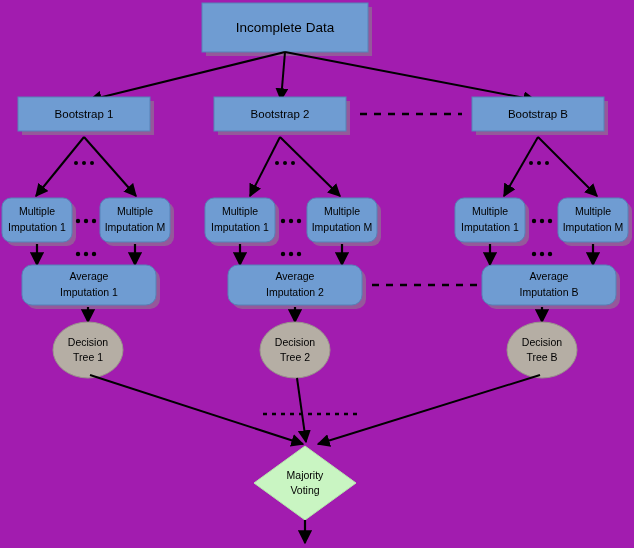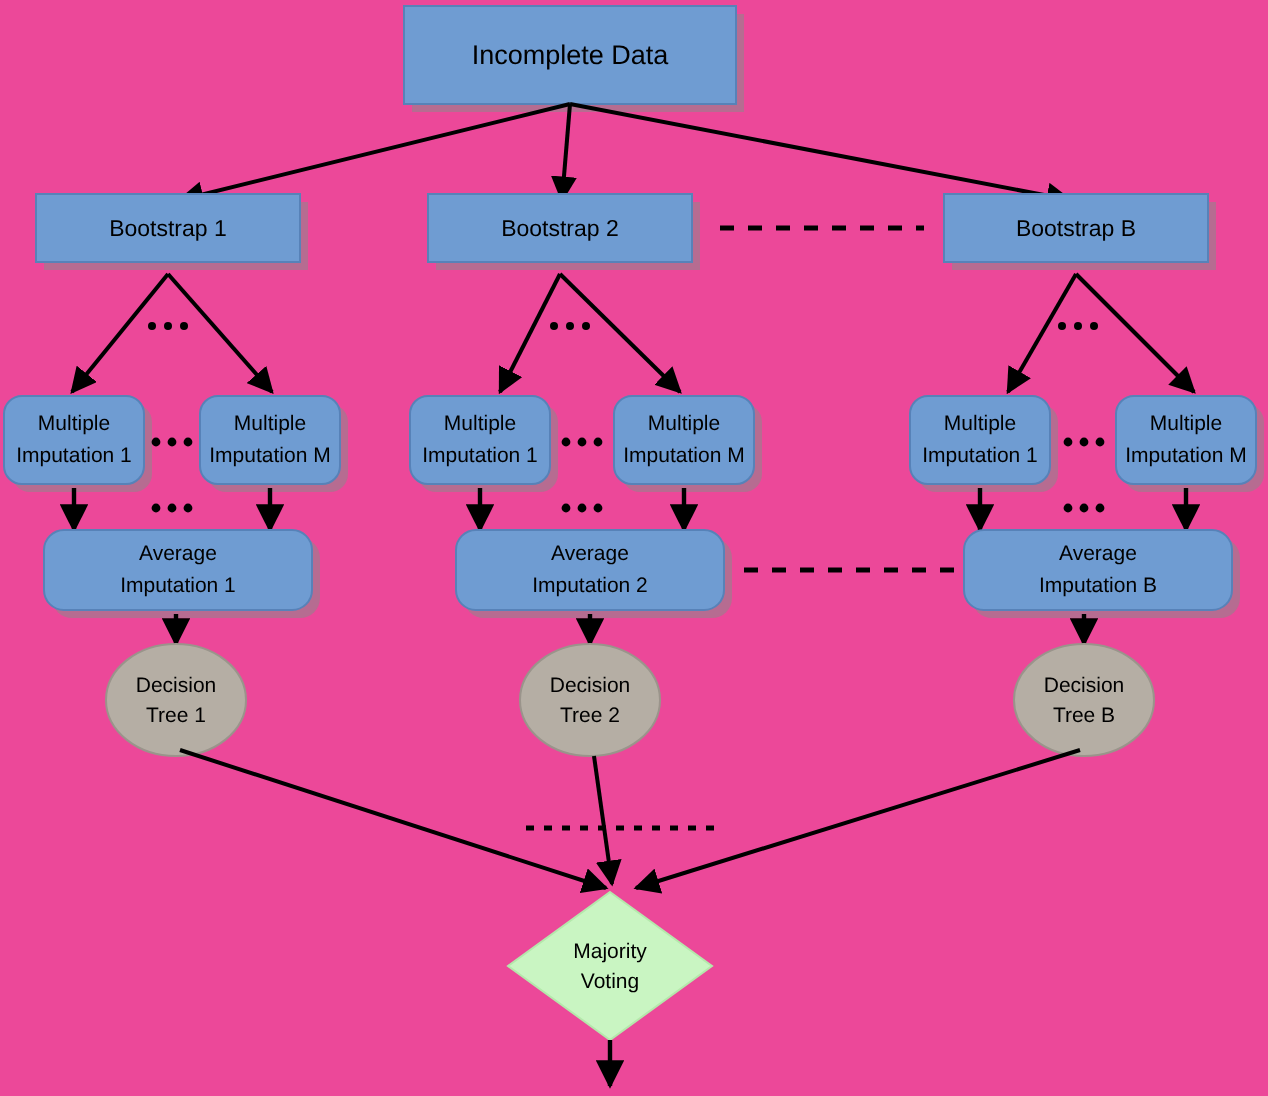--- a/index.html
+++ b/index.html
@@ -1,17 +1,17 @@
 <!DOCTYPE html>
 <html><head>
 <meta charset="utf-8">
 <style>
   html,body{margin:0;padding:0;background:#ffffff;}
   body{font-family:"Liberation Sans",sans-serif;}
-  #stage{position:relative;width:634px;height:548px;background:#ec4899;overflow:hidden;}
+  #stage{position:relative;width:634px;height:548px;background:#a21caf;overflow:hidden;}
   svg{display:block;}
   .node-text{font-family:"Liberation Sans",sans-serif;fill:#000000;text-anchor:middle;dominant-baseline:middle;}
   .t-big{font-size:13.5px;}
   .t-mid{font-size:11.5px;}
   .t-small{font-size:10.5px;}
   .t-tree{font-size:10.5px;}
   .box-blue{fill:#6f9cd2;stroke:#5782b8;stroke-width:1;}
   .box-shadow{fill:#8a8a8a;opacity:.55;}
   .ellipse-grey{fill:#b5aea4;stroke:#9a948b;stroke-width:1;}
   .diamond-green{fill:#c9f5c2;stroke:#b4e8ab;stroke-width:1;}

